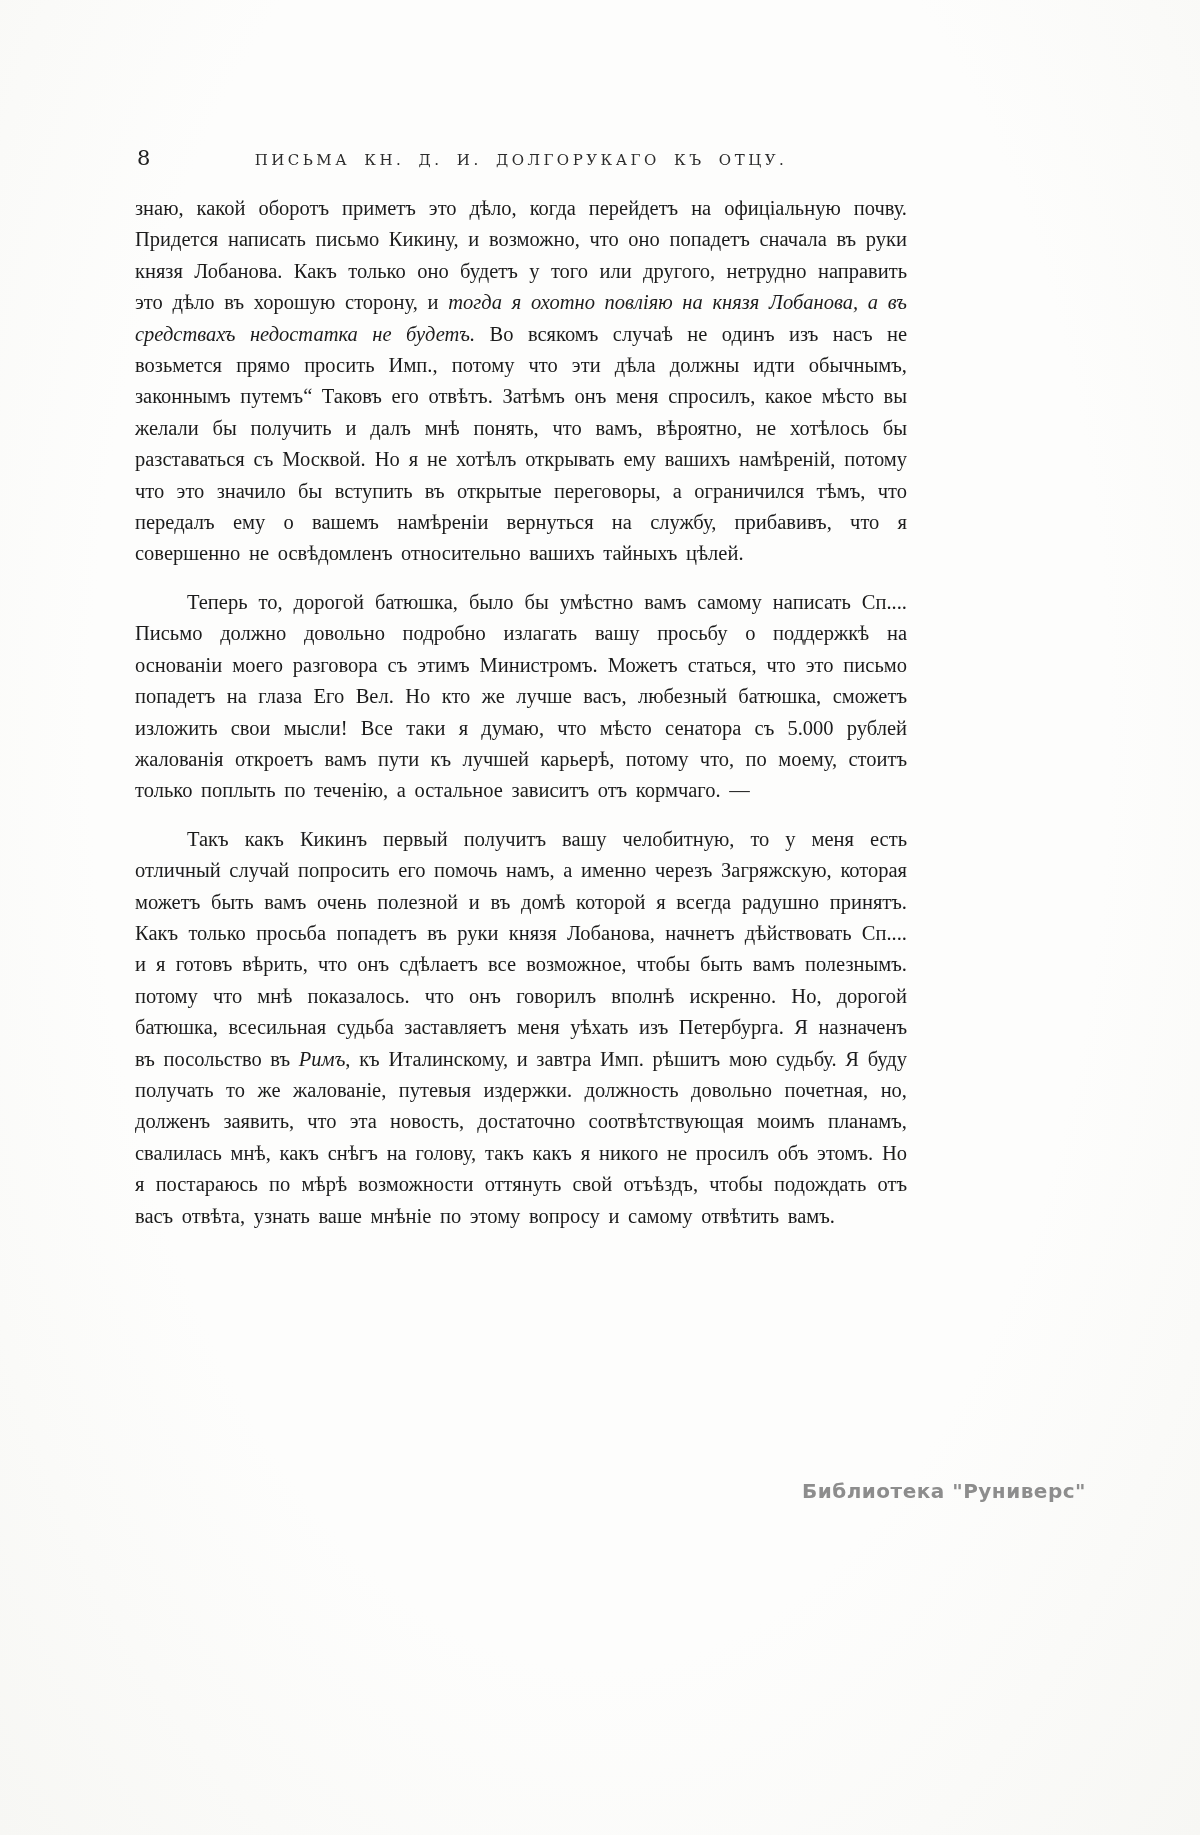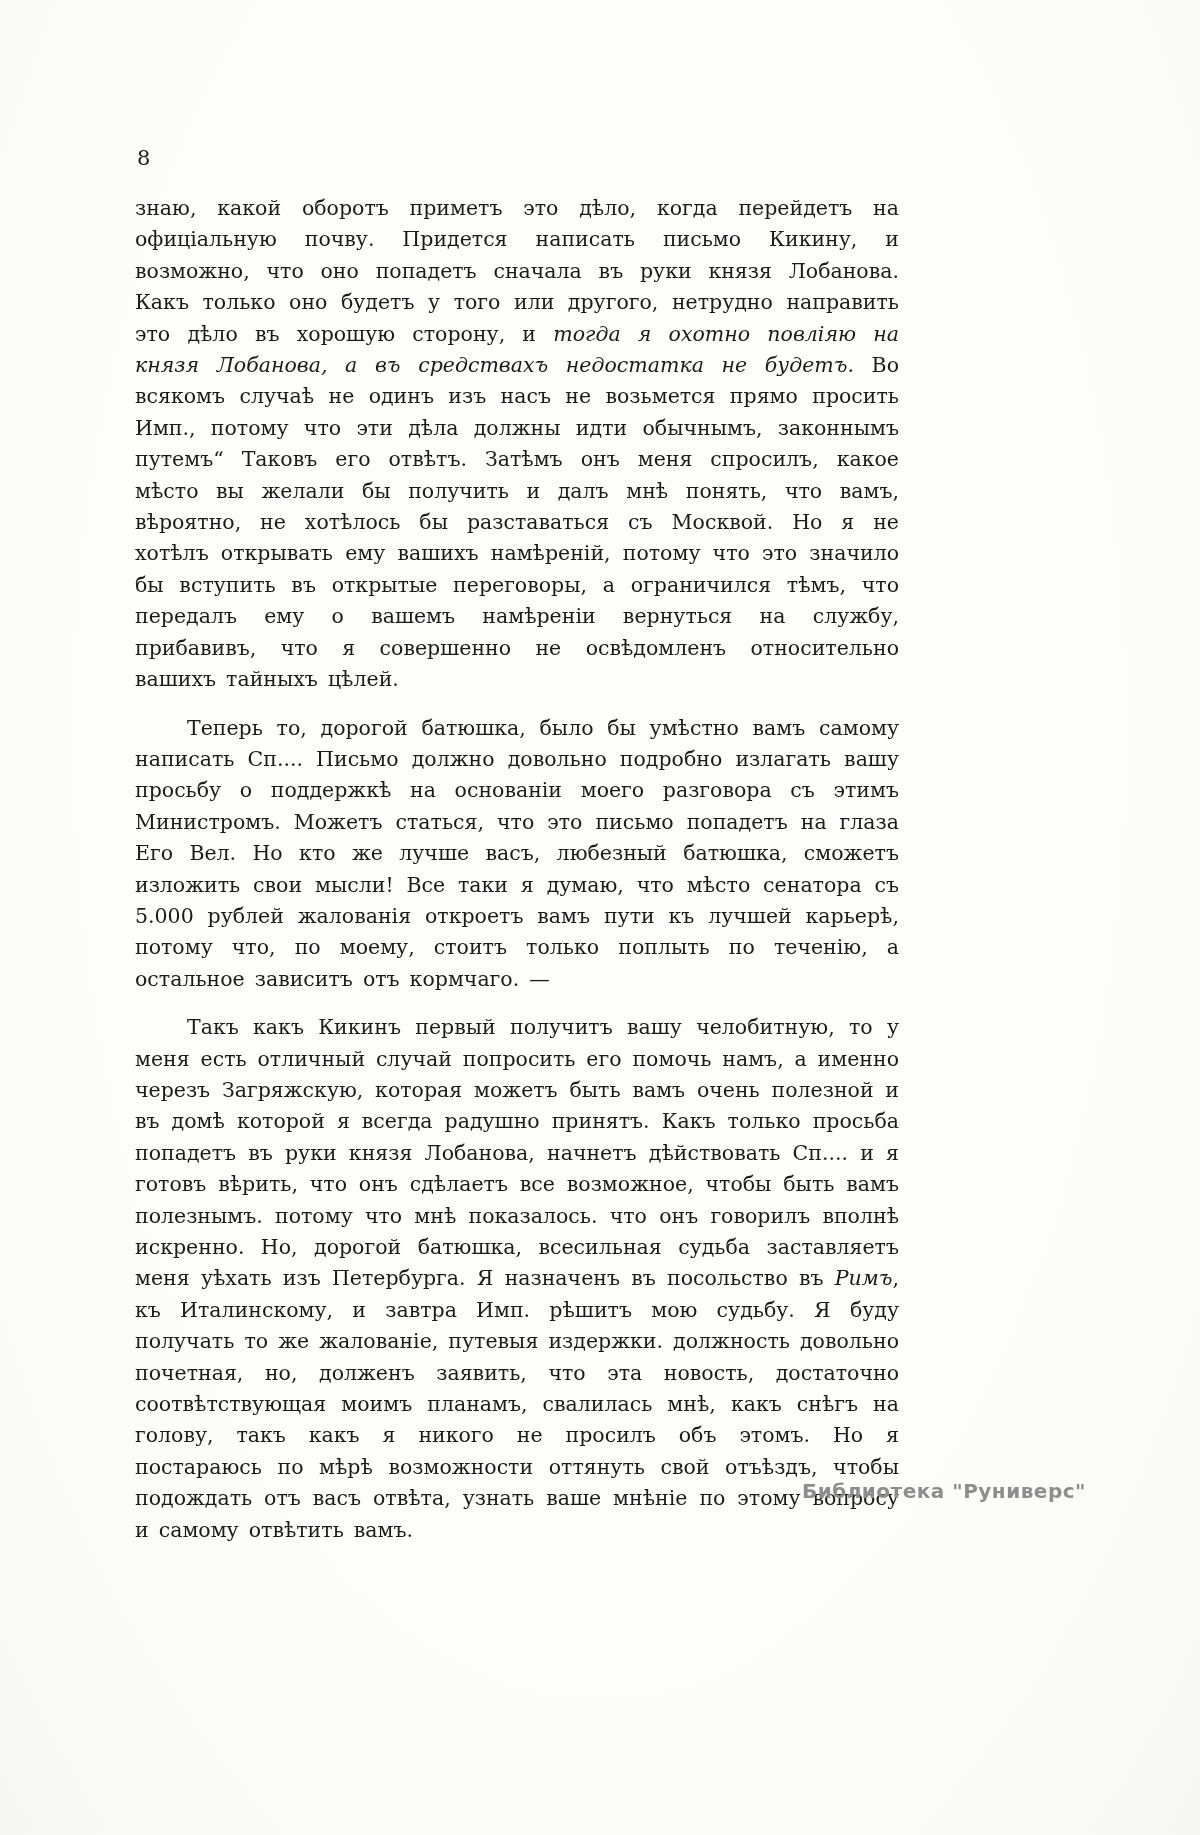--- a/index.html
+++ b/index.html
@@ -45,22 +45,23 @@
     position: absolute;
     top: 193px;
     left: 135px;
     width: 772px;
     font-size: 20.5px;
     line-height: 31.4px;
     text-align: justify;
     color: #1b1b1b;
   }
   .text-block p {
-    margin: 0 8px 17px 0;
+    margin: 0 0 17px 0;
     word-spacing: 3.5px;
+    font-family: Liberation Serif, serif;
   }
   .text-block p.indent {
     text-indent: 52px;
   }
   .italic {
     font-style: italic;
   }
   .watermark {
     position: absolute;
     top: 1479px;
@@ -72,20 +73,21 @@
     letter-spacing: 0.5px;
   }
 </style>
 </head>
 <body>
 
 <div class="page">
 
   <div class="header-row">
     <span class="page-number">8</span>
+    <div class="running-title">ПИСЬМА КН. Д. И. ДОЛГОРУКАГО КЪ ОТЦУ.</div>
   </div>
 
   <div class="text-block">
     <p><span>знаю, какой оборотъ приметъ это дѣло, когда перейдетъ на офиціальную почву. Придется написать письмо Кикину, и возможно, что оно попадетъ сначала въ руки князя Лобанова. Какъ только оно будетъ у того или другого, нетрудно направить это дѣло въ хорошую сторону, и </span><span class="italic">тогда я охотно повліяю на князя Лобанова, а въ средствахъ недостатка не будетъ.</span><span> Во всякомъ случаѣ не одинъ изъ насъ не возьмется прямо просить Имп., потому что эти дѣла должны идти обычнымъ, законнымъ путемъ“ Таковъ его отвѣтъ. Затѣмъ онъ меня спросилъ, какое мѣсто вы желали бы получить и далъ мнѣ понять, что вамъ, вѣроятно, не хотѣлось бы разставаться съ Москвой. Но я не хотѣлъ открывать ему вашихъ намѣреній, потому что это значило бы вступить въ открытые переговоры, а ограничился тѣмъ, что передалъ ему о вашемъ намѣреніи вернуться на службу, прибавивъ, что я совершенно не освѣдомленъ относительно вашихъ тайныхъ цѣлей.</span></p>
 
     <p class="indent"><span>Теперь то, дорогой батюшка, было бы умѣстно вамъ самому написать Сп.... Письмо должно довольно подробно излагать вашу просьбу о поддержкѣ на основаніи моего разговора съ этимъ Министромъ. Можетъ статься, что это письмо попадетъ на глаза Его Вел. Но кто же лучше васъ, любезный батюшка, сможетъ изложить свои мысли! Все таки я думаю, что мѣсто сенатора съ 5.000 рублей жалованія откроетъ вамъ пути къ лучшей карьерѣ, потому что, по моему, стоитъ только поплыть по теченію, а остальное зависитъ отъ кормчаго. —</span></p>
 
     <p class="indent"><span>Такъ какъ Кикинъ первый получитъ вашу челобитную, то у меня есть отличный случай попросить его помочь намъ, а именно черезъ Загряжскую, которая можетъ быть вамъ очень полезной и въ домѣ которой я всегда радушно принятъ. Какъ только просьба попадетъ въ руки князя Лобанова, начнетъ дѣйствовать Сп.... и я готовъ вѣрить, что онъ сдѣлаетъ все возможное, чтобы быть вамъ полезнымъ. потому что мнѣ показалось. что онъ говорилъ вполнѣ искренно. Но, дорогой батюшка, всесильная судьба заставляетъ меня уѣхать изъ Петербурга. Я назначенъ въ посольство въ </span><span class="italic">Римъ</span><span>, къ Италинскому, и завтра Имп. рѣшитъ мою судьбу. Я буду получать то же жалованіе, путевыя издержки. должность довольно почетная, но, долженъ заявить, что эта новость, достаточно соотвѣтствующая моимъ планамъ, свалилась мнѣ, какъ снѣгъ на голову, такъ какъ я никого не просилъ объ этомъ. Но я постараюсь по мѣрѣ возможности оттянуть свой отъѣздъ, чтобы подождать отъ васъ отвѣта, узнать ваше мнѣніе по этому вопросу и самому отвѣтить вамъ.</span></p>
   </div>
 

